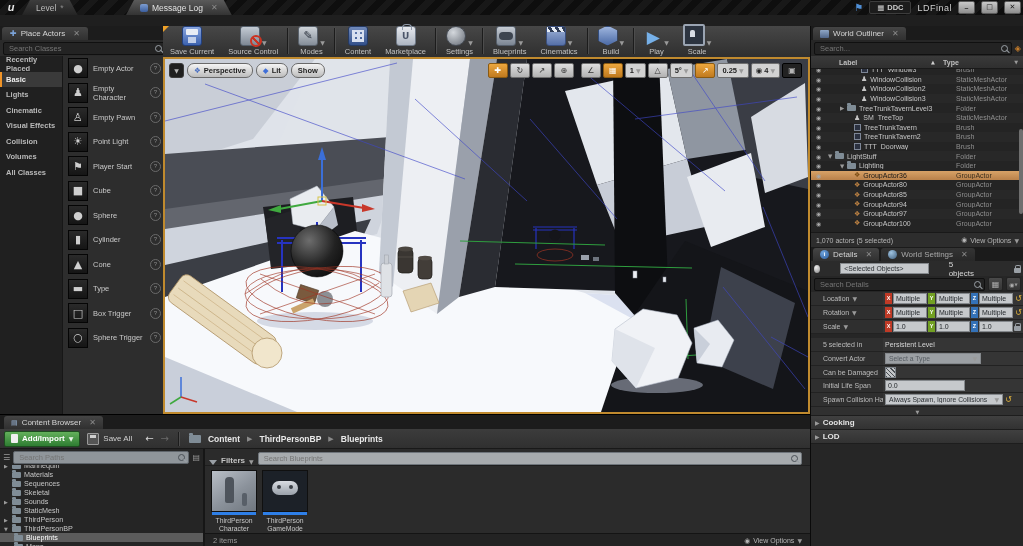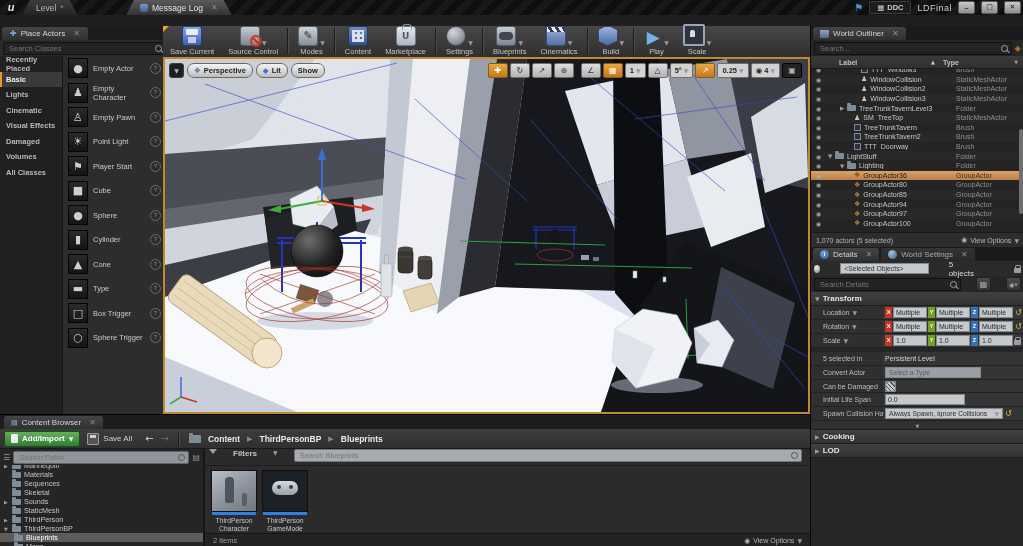--- a/index.html
+++ b/index.html
@@ -165,21 +165,21 @@
   .pageic{width:7px;height:9px;background:#f0f0f0;border-radius:1px;position:relative;}
   .savic{width:10px;height:10px;border:1px solid #9a9a9a;border-radius:1px;position:relative;background:#555;}
   .savic::before{content:"";position:absolute;top:1px;left:2px;right:2px;height:3px;background:#cfcfcf;}
   .crumb{color:#e8e8e8;font-weight:bold;font-size:8.5px;}
   .csep{color:#8a8a8a;font-size:7px;}
   .cb-left{left:0;top:34px;width:205px;height:98px;background:#252525;border-right:2px solid #161616;box-sizing:border-box;}
   .treerow{height:9px;display:flex;align-items:center;gap:3px;font-size:7.2px;color:#c6c6c6;padding-left:4px;}
   .treerow.sel{background:#5c5c5c;color:#fff;}
   .tarrow{width:5px;color:#9a9a9a;font-size:5px;flex:none;}
   .cb-right{left:205px;top:34px;width:605px;height:98px;background:#2b2b2b;}
-  .filtrow{height:16px;display:flex;align-items:flex-start;gap:16px;padding:0 4px;border-bottom:1px solid #1e1e1e;}
+  .filtrow{height:16px;display:flex;align-items:flex-end;gap:4px;padding:0 4px;border-bottom:1px solid #1e1e1e;}
   .funnel{width:0;height:0;border-left:4px solid transparent;border-right:4px solid transparent;border-top:5px solid #9aa0a6;}
   .lightsearch{height:11px;background:#a7abae;border:1px solid #6f757b;border-radius:2px;display:flex;align-items:center;padding:0 3px;}
   .lightsearch input{flex:1;background:transparent;border:none;outline:none;color:#4c5258;font-size:7.5px;font-family:"Liberation Sans",sans-serif;min-width:0;}
   .tile{width:46px;display:flex;flex-direction:column;align-items:center;}
   .thumb{width:44px;height:40px;border:1px solid #101010;position:relative;overflow:hidden;}
   .thumb.char{background:linear-gradient(145deg,#b9bfc7,#8b929b 55%,#70777f);}
   .thumb.char::before{content:"";position:absolute;left:13px;top:6px;width:9px;height:26px;background:#4e545c;border-radius:4px 4px 2px 2px;}
   .thumb.char::after{content:"";position:absolute;right:9px;bottom:5px;width:5px;height:13px;background:#585f68;border-radius:2px;}
   .thumb.gm{background:#1c2128;}
   .pad{position:absolute;left:9px;top:10px;width:26px;height:14px;border-radius:7px;background:linear-gradient(#d8dce2,#9aa1aa);}
@@ -238,21 +238,21 @@
     <div class="searchbox abs" style="left:3px;top:16px;width:155px;">
       <input placeholder="Search Classes" style="">
       <span class="mag"></span>
     </div>
     <div id="pacats" class="abs">
       <div class="pcat">Recently Placed</div>
       <div class="pcat sel">Basic</div>
       <div class="pcat">Lights</div>
       <div class="pcat">Cinematic</div>
       <div class="pcat">Visual Effects</div>
-      <div class="pcat">Damaged</div>
+      <div class="pcat">Collision</div>
       <div class="pcat">Volumes</div>
       <div class="pcat">All Classes</div>
     </div>
     <div id="paitems" class="abs">
       <div class="pa-item">
           <span class="pa-thumb g">●</span>
           <span class="pa-label">Empty Actor</span>
           <span class="pa-help">?</span>
         </div>
       <div class="pa-item">
@@ -765,34 +765,30 @@
     </div>
     <div class="flex" style="height:15px;gap:20px;padding:0 3px;background:#2b2b2b;">
       <span style="width:8px;height:8px;border-radius:50%;background:radial-gradient(circle at 35% 30%,#eee,#888);"></span>
       <span class="ddn" style="width:112px;">
           <span>&lt;Selected Objects&gt;</span>
         </span>
       <span style="color:#d8d8d8;">5 objects</span>
       <span style="flex:1;"></span>
       <span class="lock"></span>
     </div>
-    <div class="flex" style="height:16px;gap:15px;padding:0 3px;background:#262626;">
+    <div class="flex" style="height:16px;gap:3px;padding:0 3px;background:#262626;">
       <div class="searchbox" style="flex:1;">
         <input placeholder="Search Details" style="">
         <span class="mag"></span>
       </div>
       <span class="smallbtn g">▦</span>
       <span class="smallbtn">
           <span class="g" style="font-size:6px;">◉</span>
           <span class="caret g" style="font-size:4px;">▼</span>
         </span>
-    </div>
-    <div class="sect">
-      <span class="caret g">▼</span>
-      <span>Transform</span>
     </div>
     <div class="drow" style="height:13px;">
       <div class="dlabel">
           <span>Location</span>
           <span class="caret g" style="margin-left:3px;">▼</span>
         </div>
       <div class="dval">
         <span class="chip cx">X</span>
           <span class="vf">Multiple</span>
         <span class="chip cy">Y</span>

